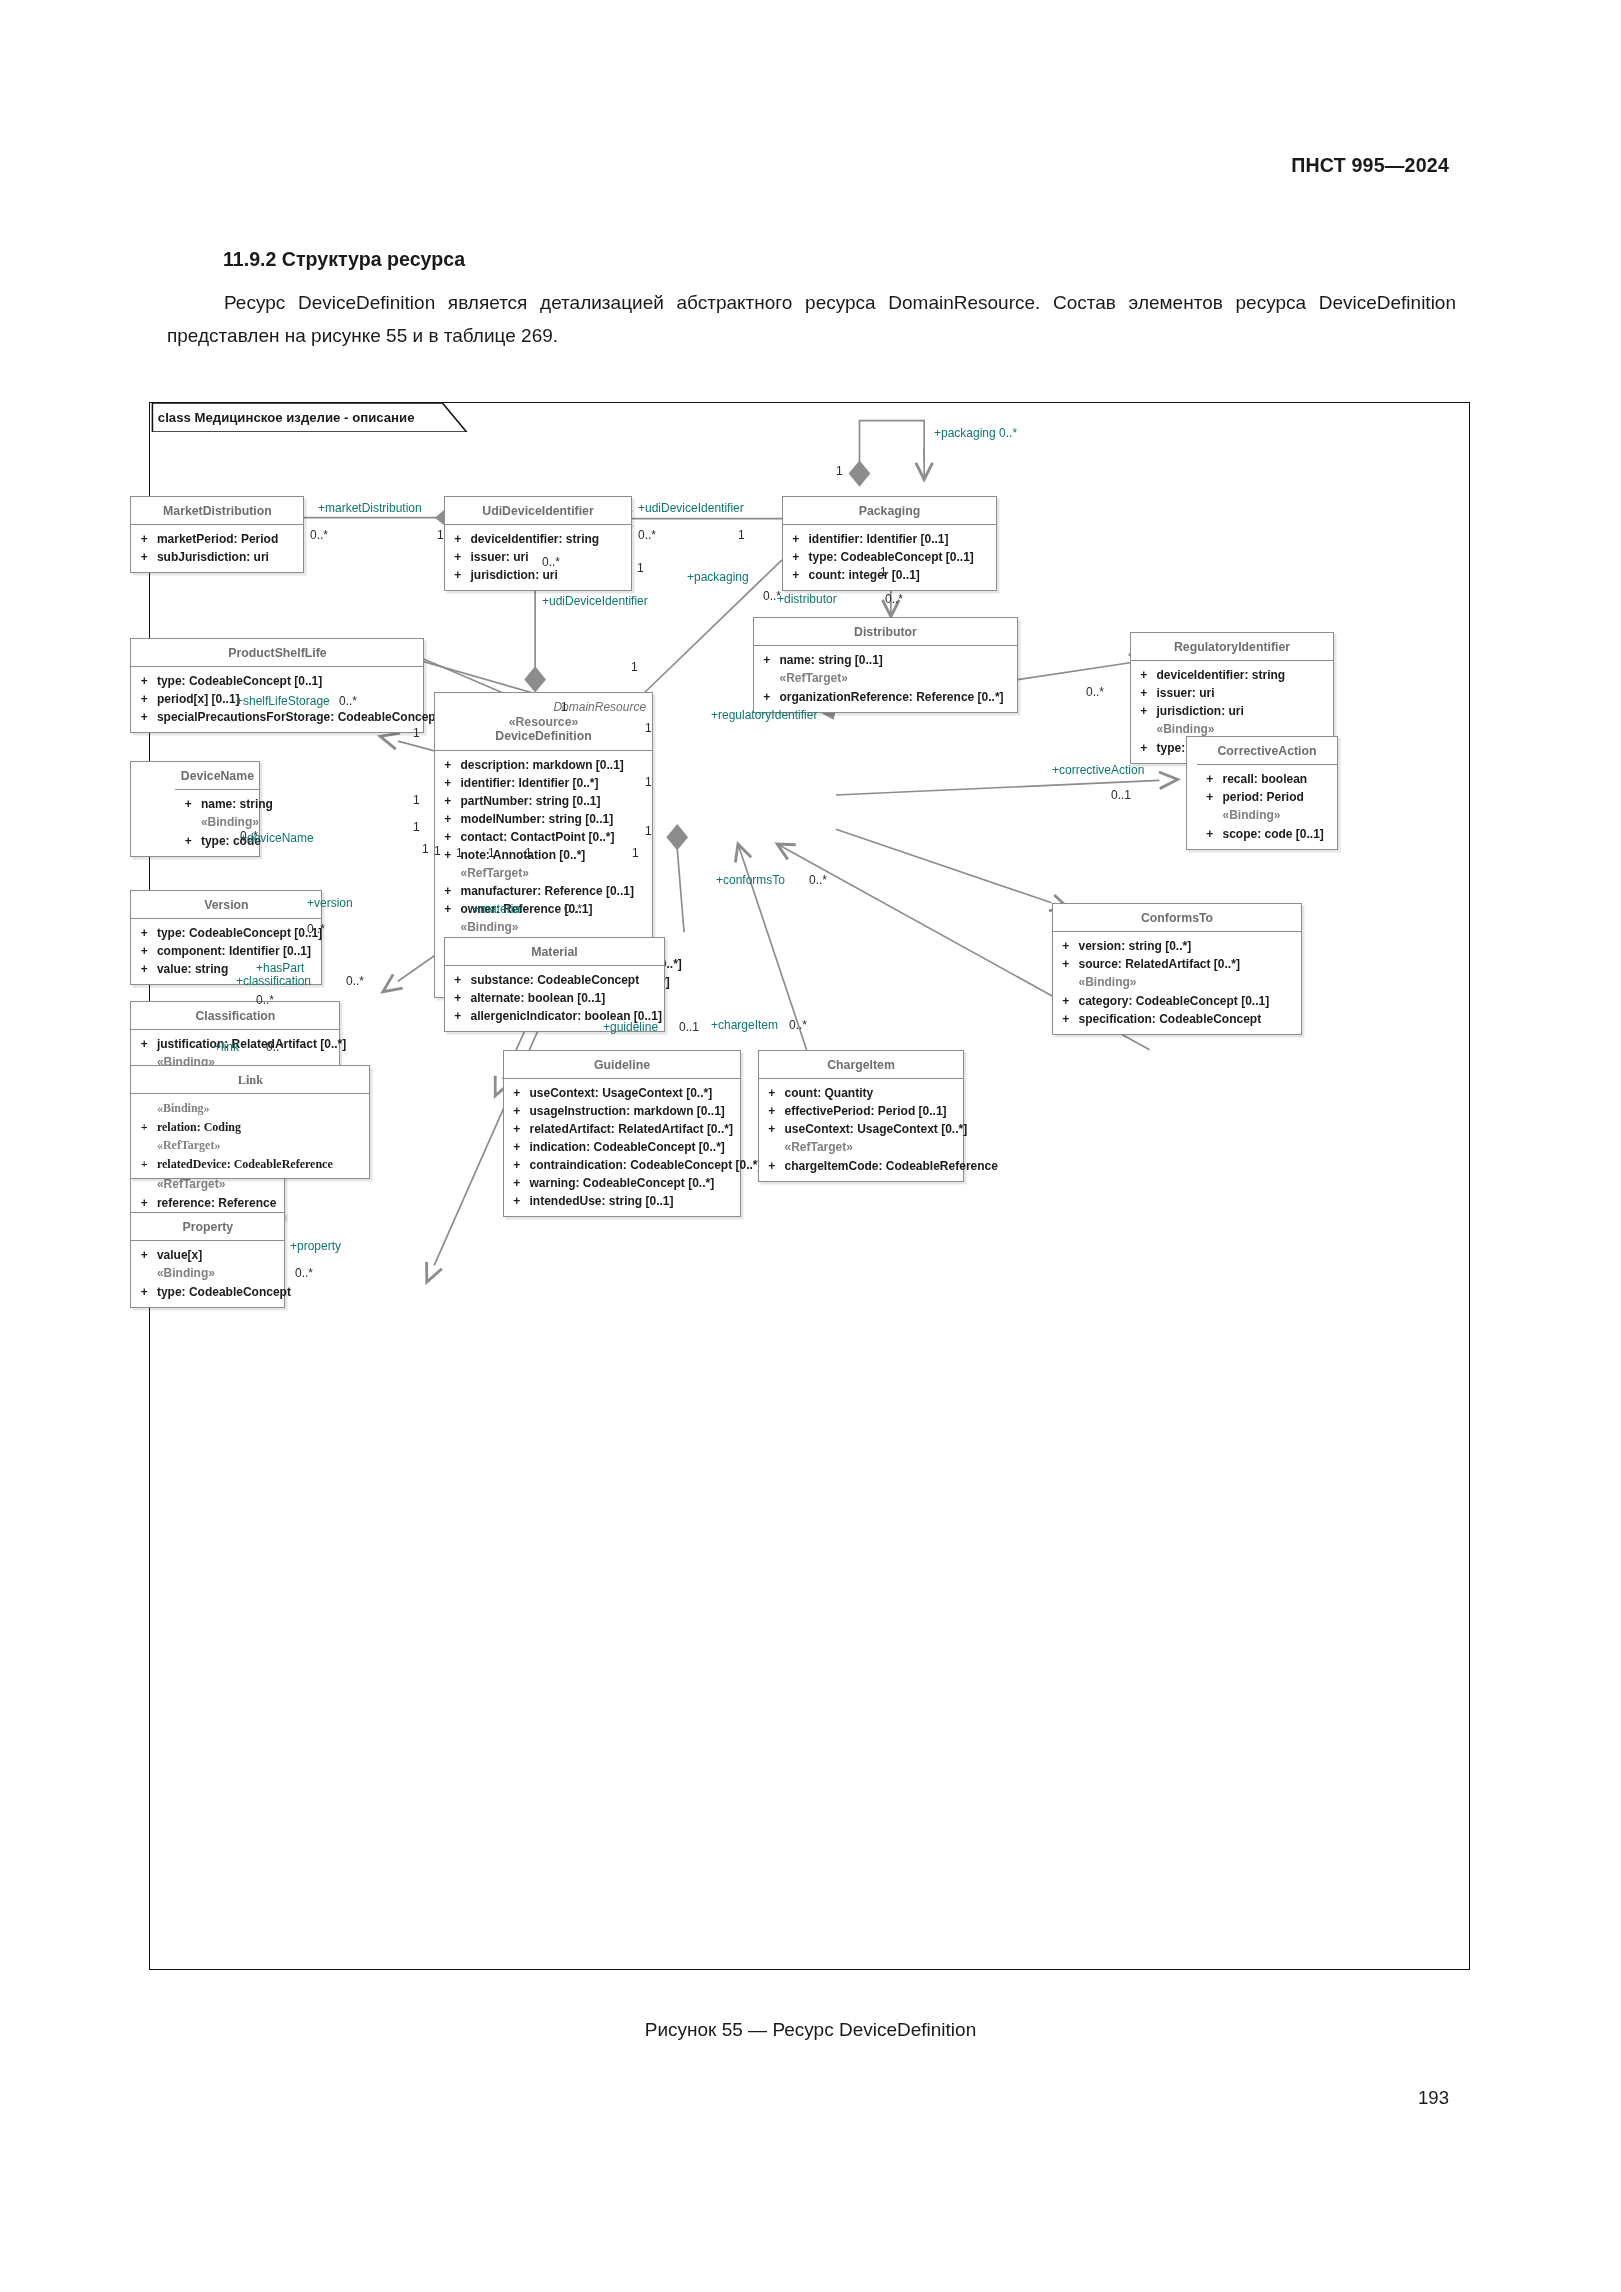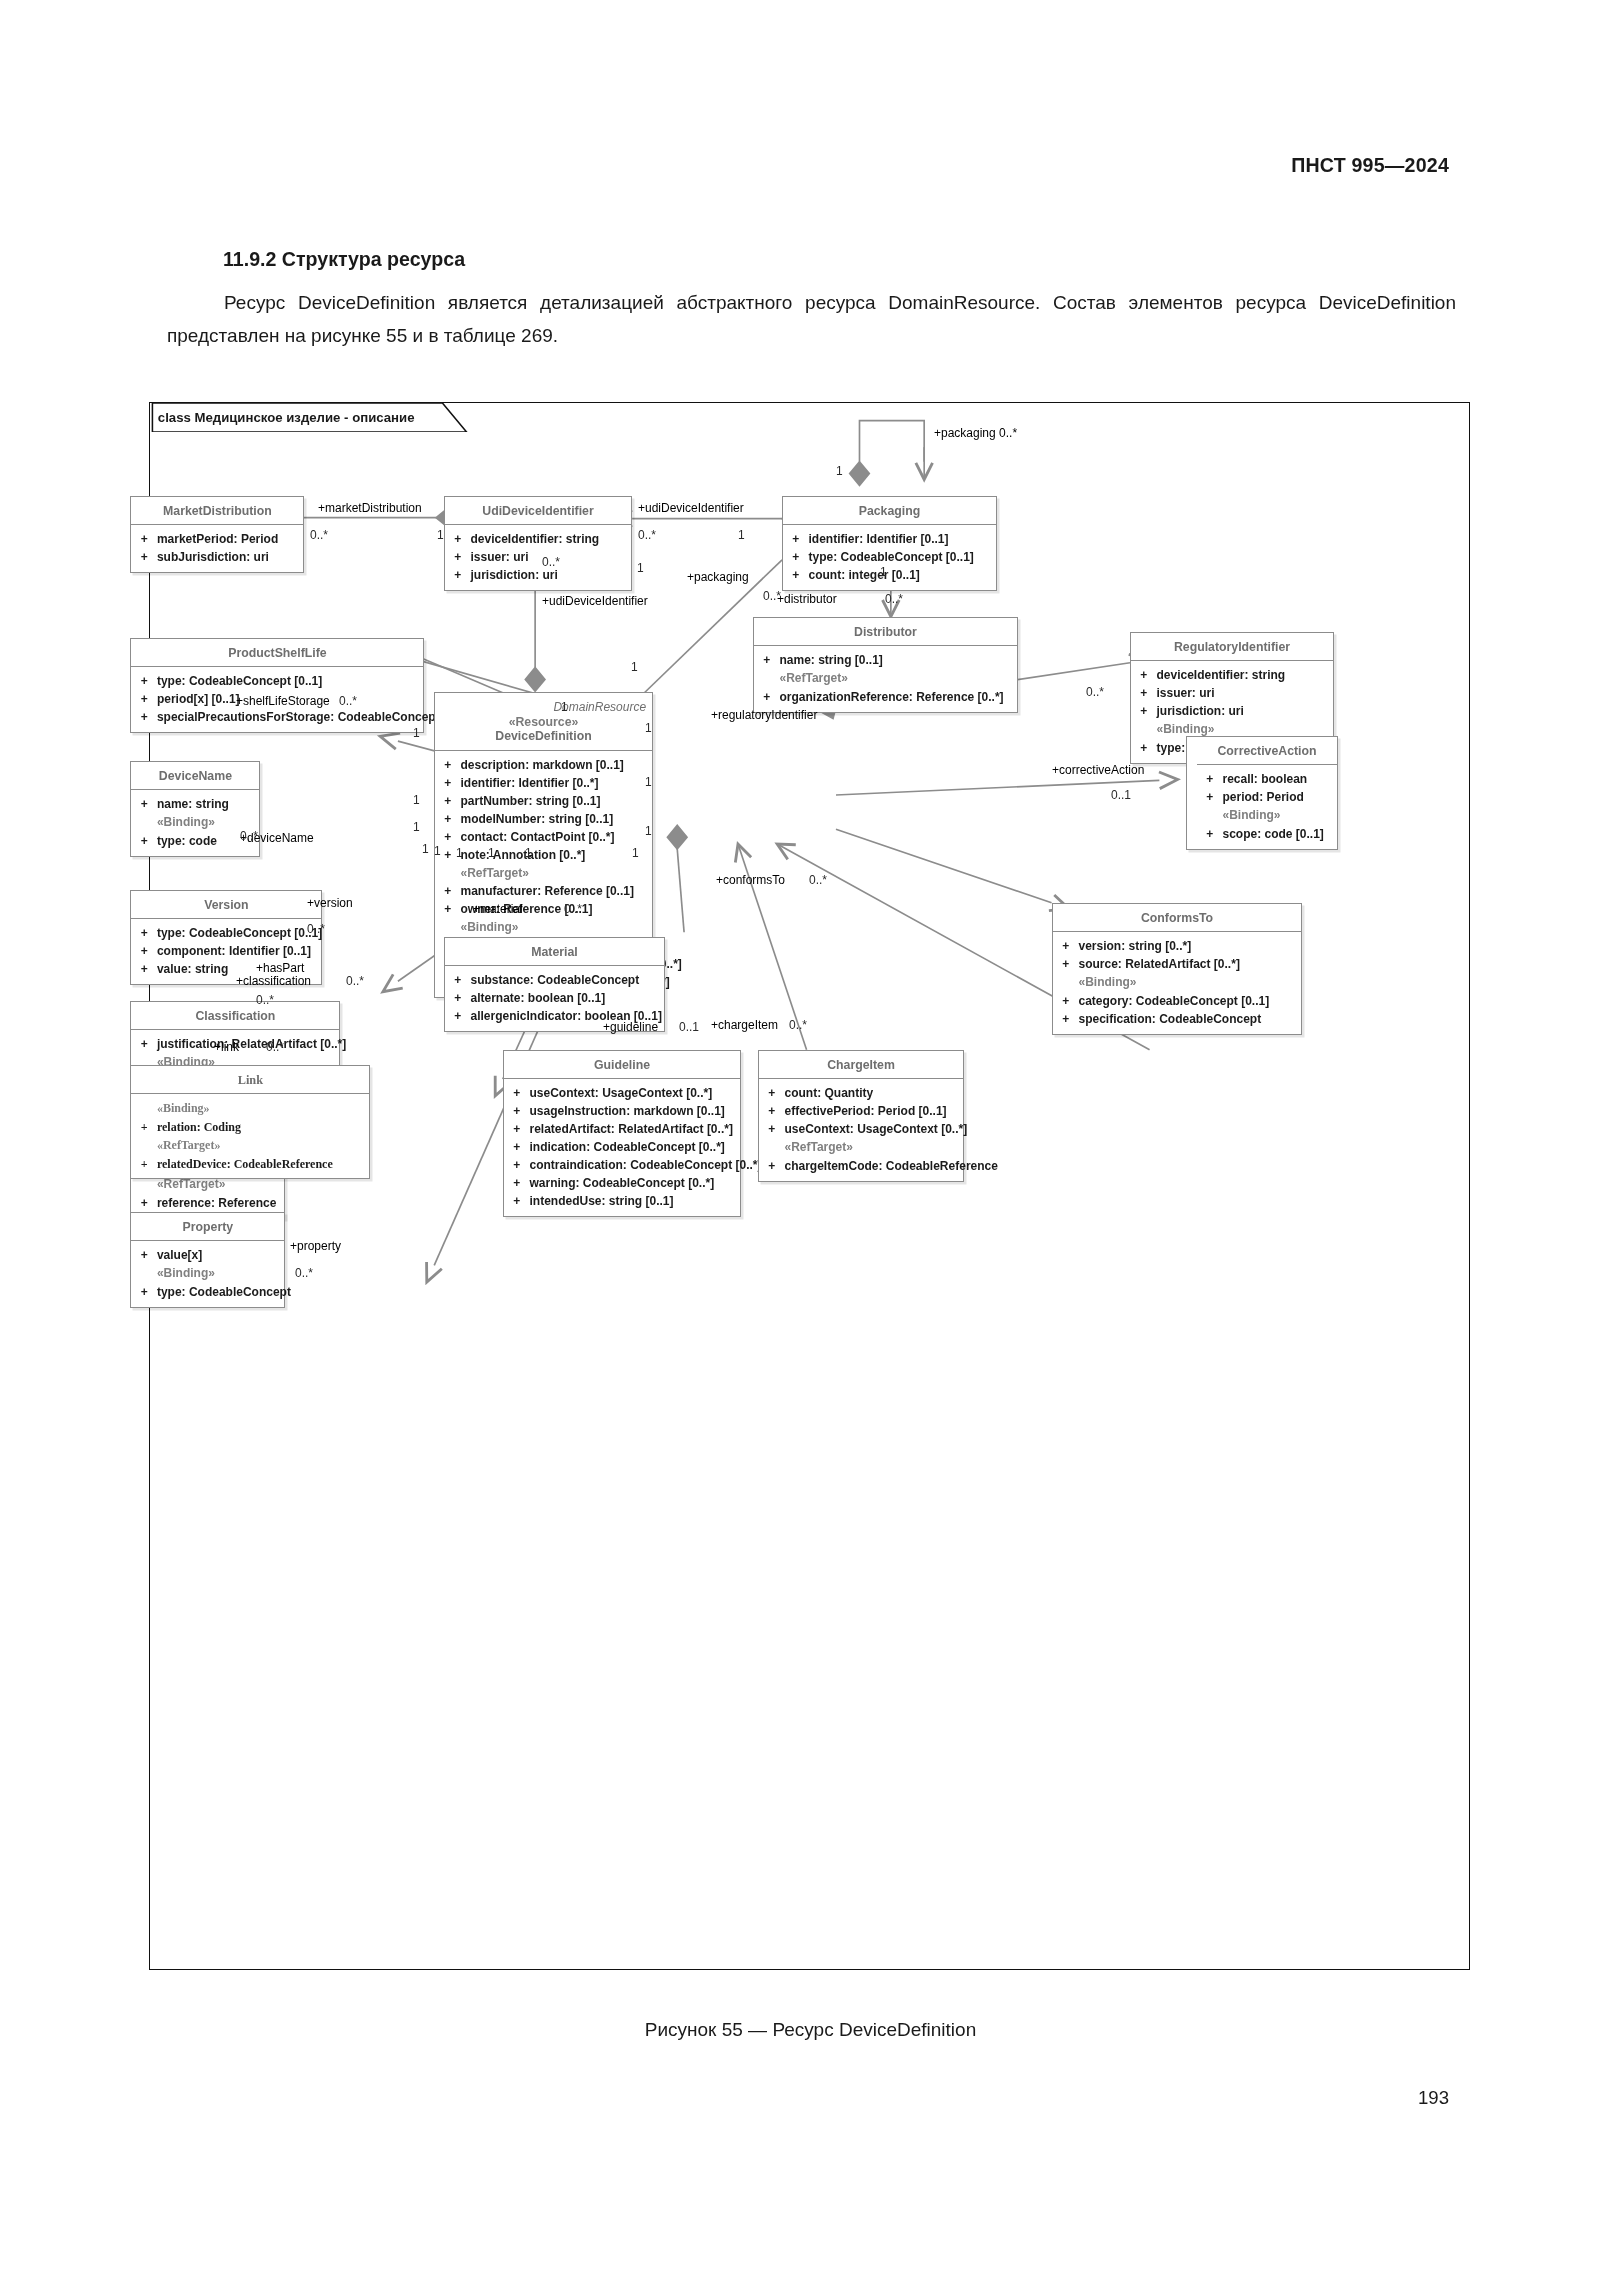--- a/index.html
+++ b/index.html
@@ -24,21 +24,21 @@
   .cls .hdr{text-align:center;font-size:12.3px;font-weight:bold;color:#6e6e6e;padding:6.9px 3.9px 5.9px;
        border-bottom:1.6px solid #8c8c8c;line-height:14.7px;}
   .cls .hdr .stereo{display:block;font-weight:bold;color:#7a7a7a;}
   .cls .hdr .qual{display:block;text-align:right;font-style:italic;font-weight:normal;color:#6e6e6e;font-size:12px;padding-right:2px;}
   .cls .body{padding:4.9px 2.9px 5.9px 0;}
   .cls .attr{display:flex;font-size:12px;line-height:18px;color:#1b1b1b;font-weight:bold;white-space:nowrap;}
   .cls .attr .vis{width:25.5px;text-align:center;flex:none;font-weight:bold;}
   .cls .grp{font-size:12px;line-height:18.6px;color:#808080;font-weight:bold;padding-left:25.5px;white-space:nowrap;}
 
   
-  .lbl{position:absolute;font-size:12px;color:#000000;white-space:nowrap;}
+  .lbl{position:absolute;font-size:12px;color:#0f766e;white-space:nowrap;}
   .mult{position:absolute;font-size:12px;color:#2a2a2a;white-space:nowrap;}
 
   svg.wires{position:absolute;left:0;top:0;width:1321px;height:1568px;overflow:visible;}
 </style>
 </head>
 <body>
 
 <div id="page-header">ПНСТ 995—2024</div>
 <div id="section-heading">11.9.2 Структура ресурса</div>
 <div id="intro-paragraph">Ресурс DeviceDefinition является детализацией абстрактного ресурса DomainResource. Состав элементов ресурса DeviceDefinition представлен на рисунке 55 и в таблице 269.</div>
@@ -189,21 +189,21 @@
           <span>name: string [0..1]</span>
         </div>
       <div class="grp">«RefTarget»</div>
       <div class="attr">
           <span class="vis">+</span>
           <span>organizationReference: Reference [0..*]</span>
         </div>
     </div>
   </div>
 
-  <div class="cls" style="left:-19.6px;top:358px;width:130px;">
+  <div class="cls" style="left:-19.6px;top:358px;width:130px;padding-left:44px;">
     <div class="hdr">DeviceName</div>
     <div class="body">
       <div class="attr">
           <span class="vis">+</span>
           <span>name: string</span>
         </div>
       <div class="grp">«Binding»</div>
       <div class="attr">
           <span class="vis">+</span>
           <span>type: code</span>

